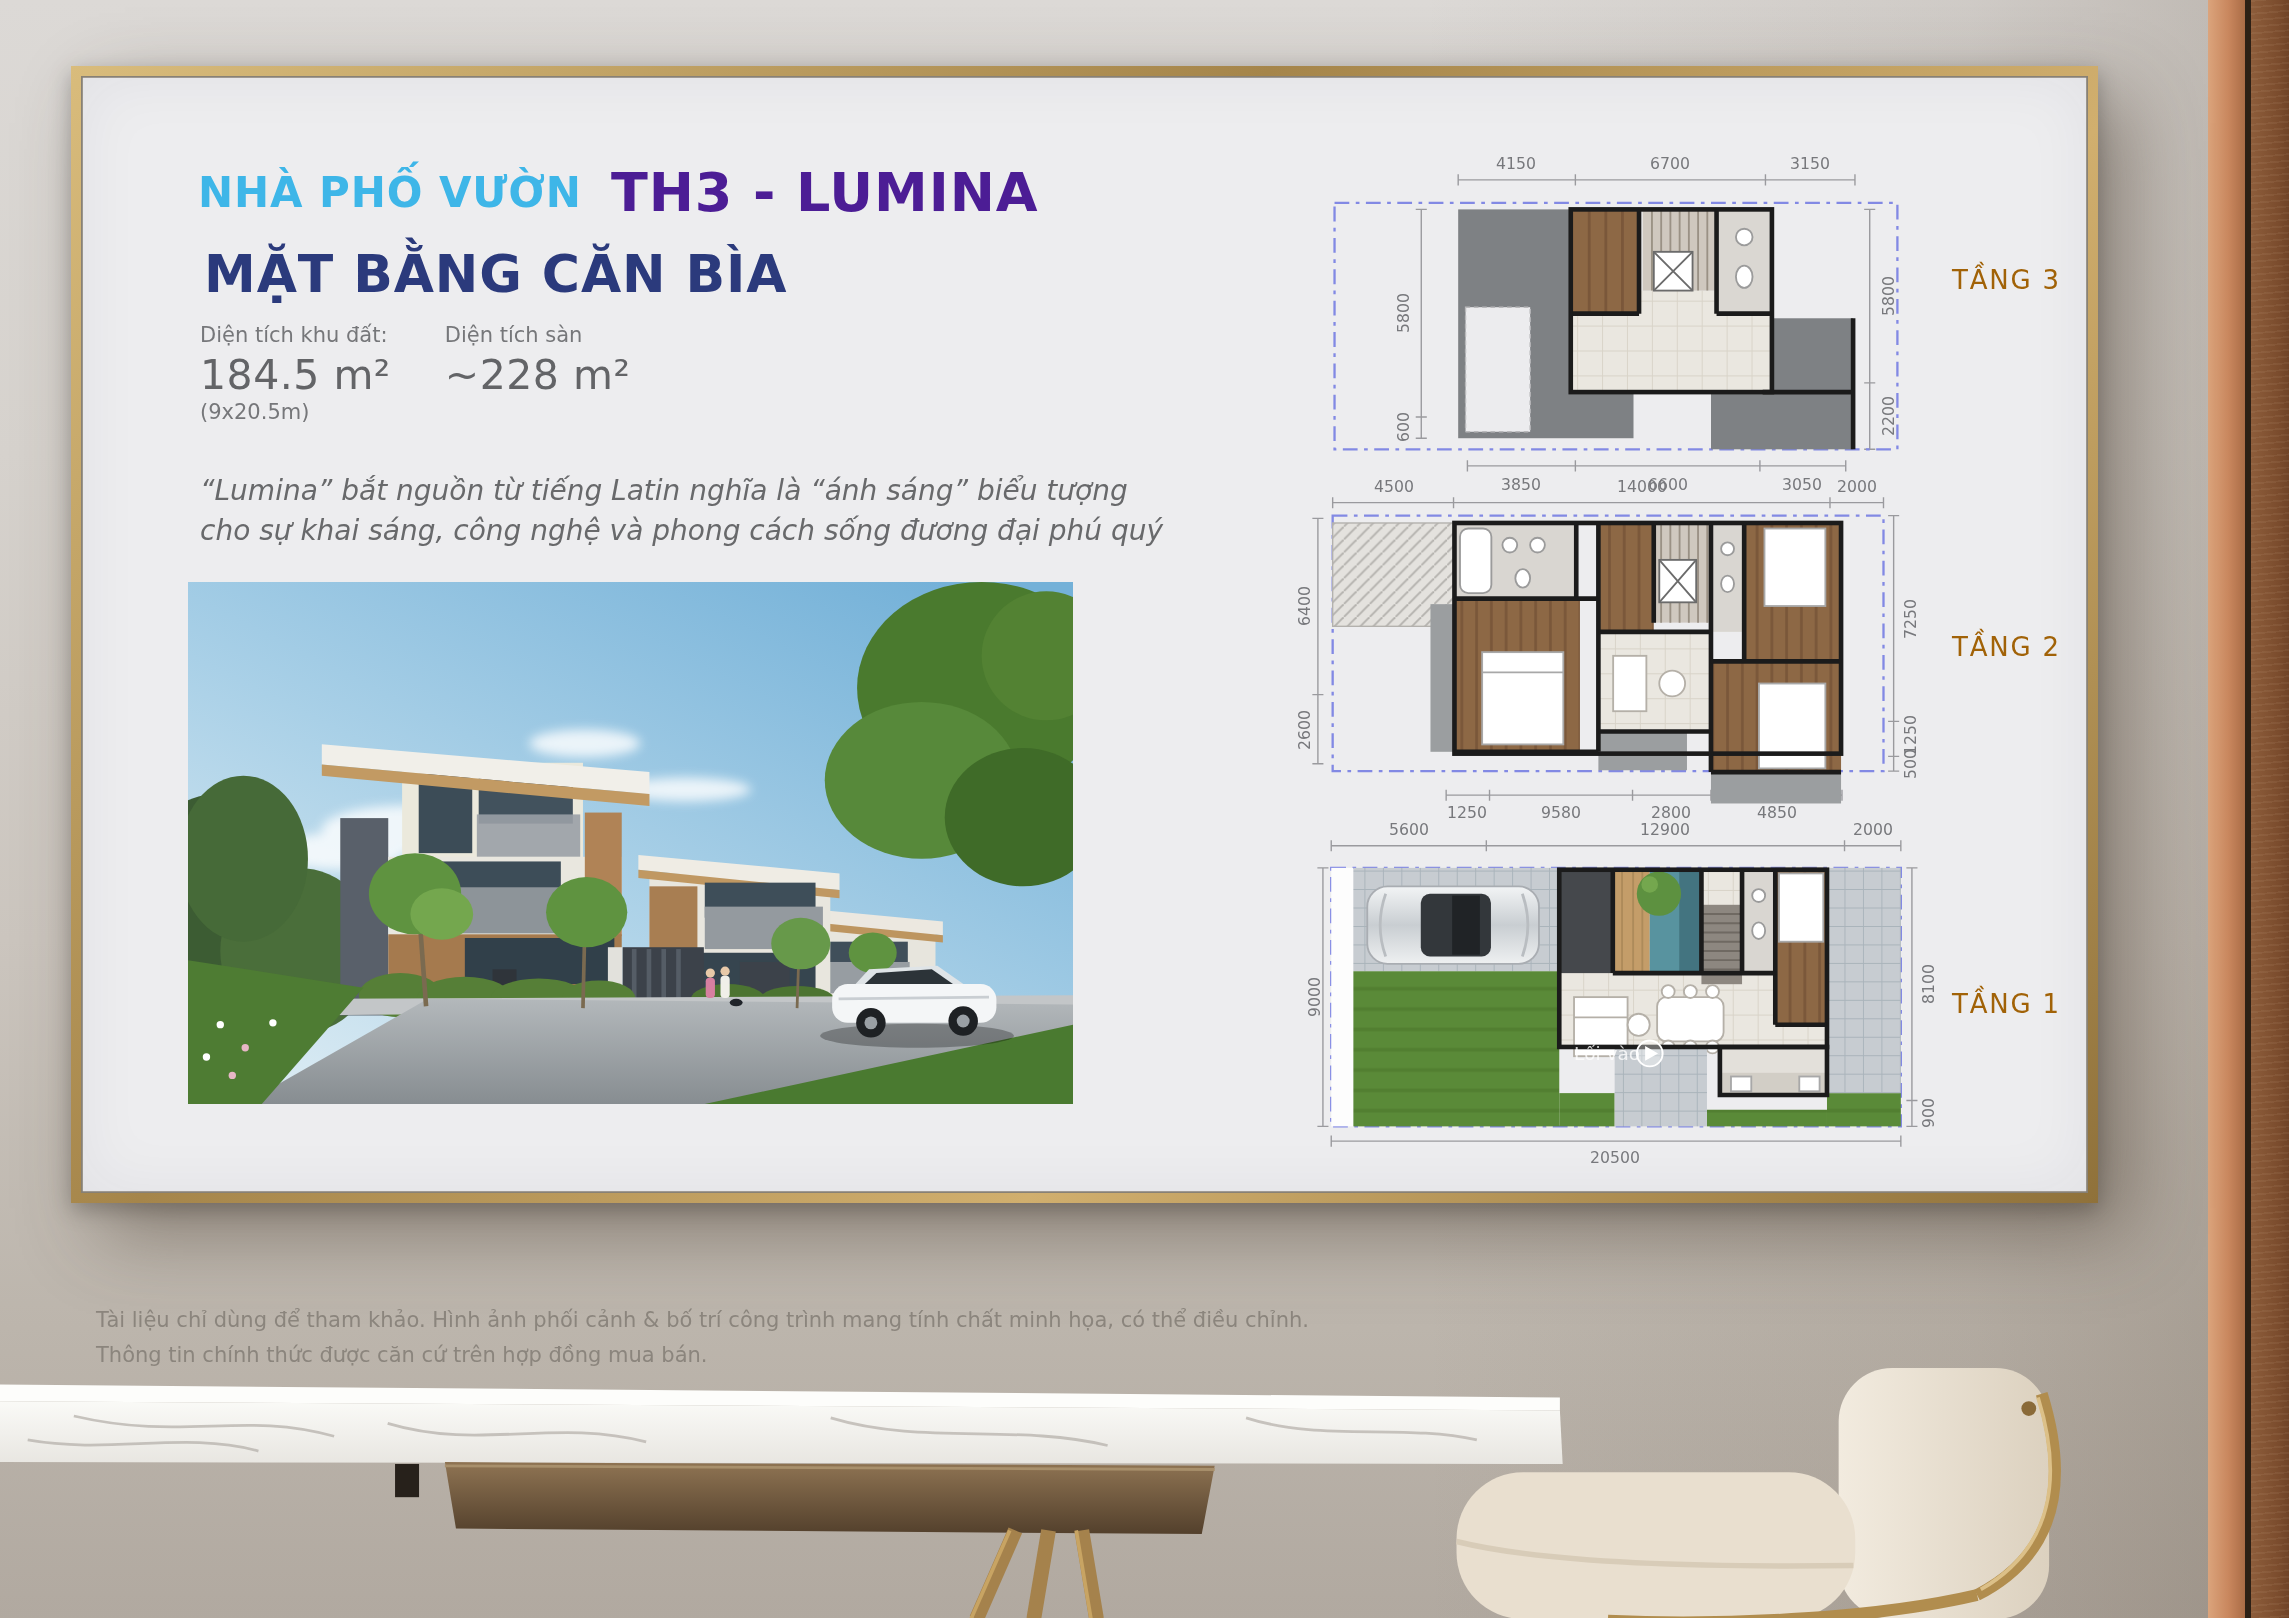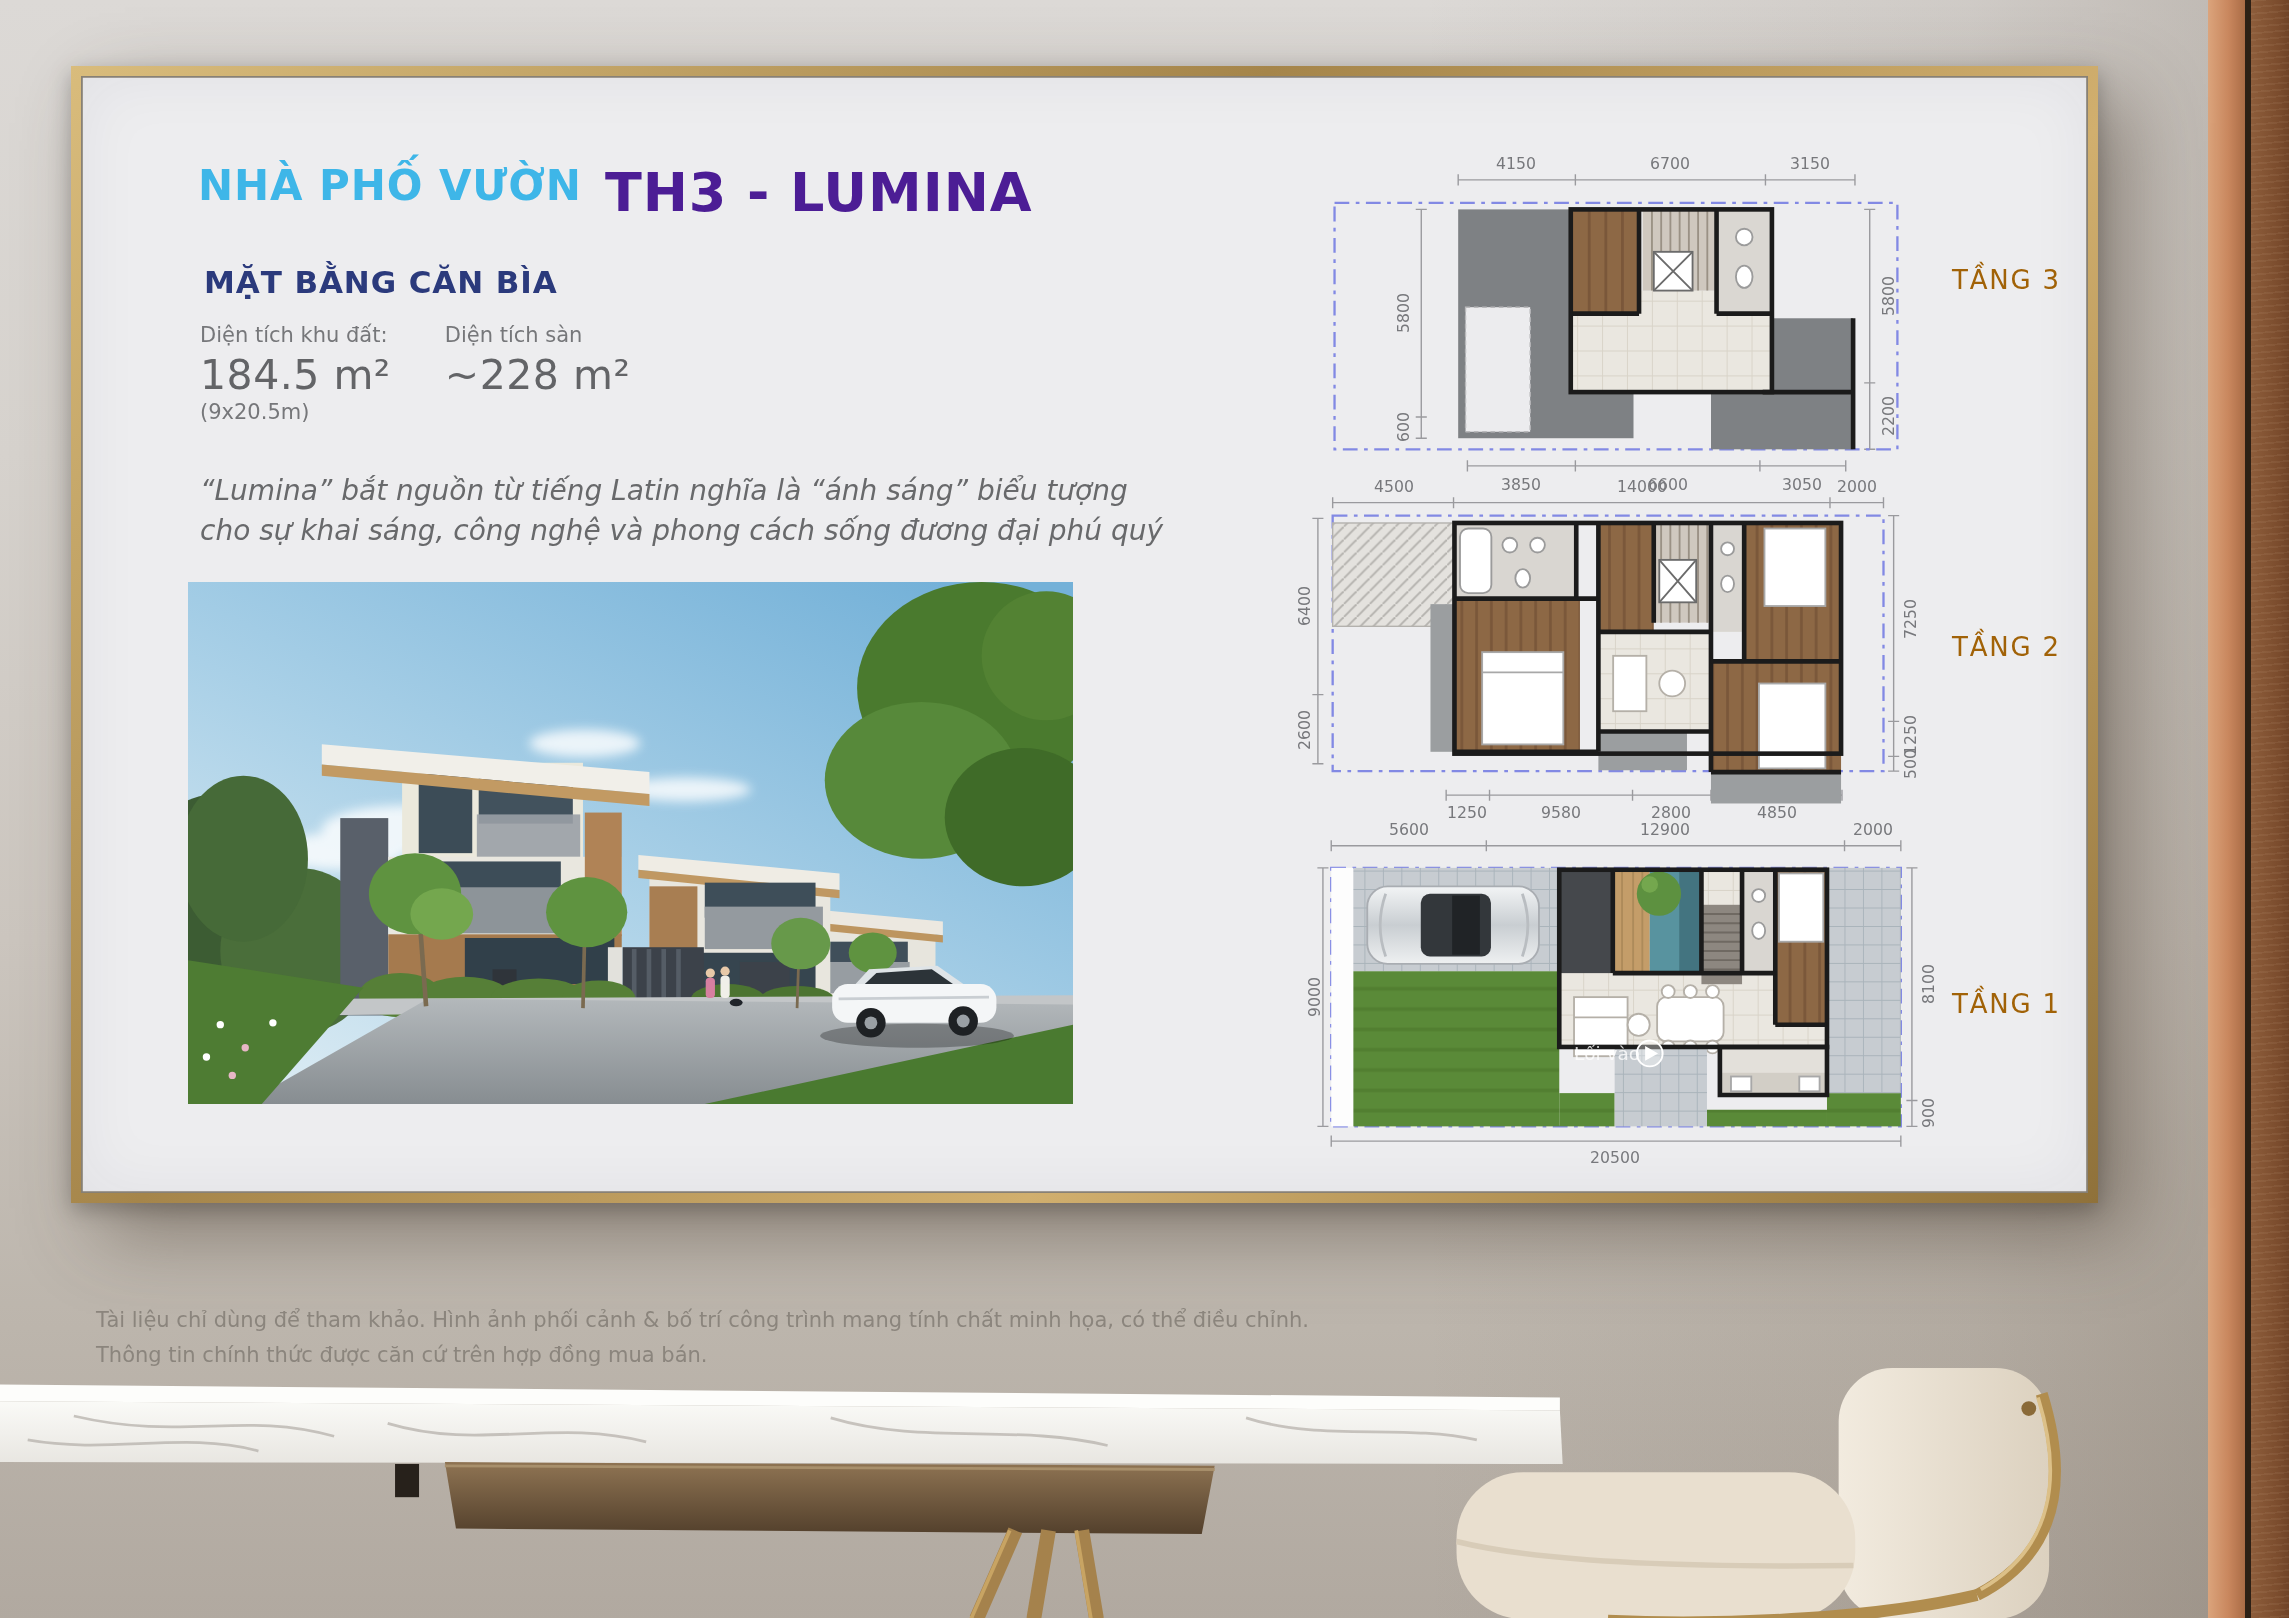--- a/index.html
+++ b/index.html
@@ -21,24 +21,24 @@
     background:repeating-linear-gradient(175deg,rgba(255,230,200,.25) 0 1.8px,rgba(0,0,0,0) 1.8px 6.5px);}
 
   
   .frame{position:absolute;left:71px;top:66px;width:2027px;height:1137px;box-sizing:border-box;
     padding:10px;background:linear-gradient(135deg,#d9bc7c,#a5854a 38%,#d1af6e 66%,#8f713a);
     box-shadow:28px 31px 74px rgba(66,54,40,.45),0 7.4px 20px rgba(0,0,0,.25);}
   .poster{position:relative;width:100%;height:100%;background:#ededef;overflow:hidden;
     box-shadow:inset 0 0 0 1.8px rgba(58,46,22,.55),inset 0 0 65px rgba(40,40,60,.06);}
 
   
-  .title-row{position:absolute;left:117px;top:85px;display:flex;align-items:flex-start;gap:23px;white-space:nowrap;}
+  .title-row{position:absolute;left:117px;top:85px;display:flex;align-items:center;gap:29px;white-space:nowrap;}
   .title-prefix{font-size:42px;font-weight:600;color:#3eb6e8;letter-spacing:0.9px;}
   .title-main{font-size:54px;font-weight:800;color:#4c1d95;letter-spacing:0.9px;}
-  .subtitle{position:absolute;left:123px;top:188px;font-size:31px;font-weight:700;color:#2b3a7c;letter-spacing:0.9px;text-align:center;}
+  .subtitle{position:absolute;left:123px;top:168px;font-size:52px;font-weight:700;color:#2b3a7c;letter-spacing:0.9px;text-align:center;}
 
   .stats{position:absolute;left:119px;top:247px;display:flex;gap:54px;}
   .stat .lbl{font-size:21px;color:#76777a;margin-bottom:3.7px;}
   .stat .val{font-size:41px;color:#636467;letter-spacing:0.5px;}
   .stat .note{font-size:21px;color:#76777a;margin-top:1.8px;}
 
   .quote{position:absolute;left:119px;top:395px;font-size:28px;font-style:italic;color:#68696b;line-height:1.43;}
 
   
   .photo{position:absolute;left:107px;top:506px;width:885px;height:522px;overflow:hidden;background:#bcd7e6;}

